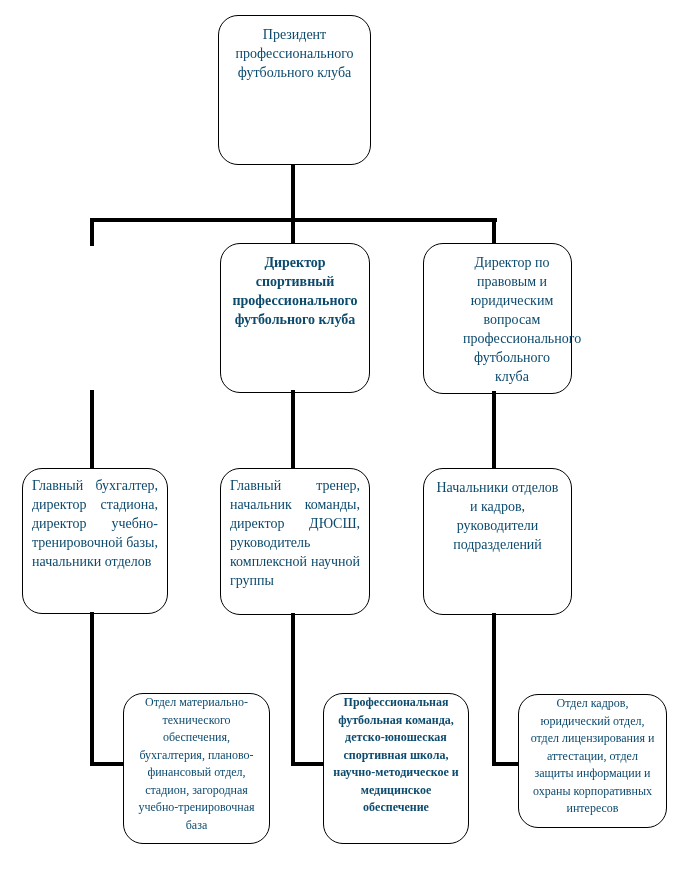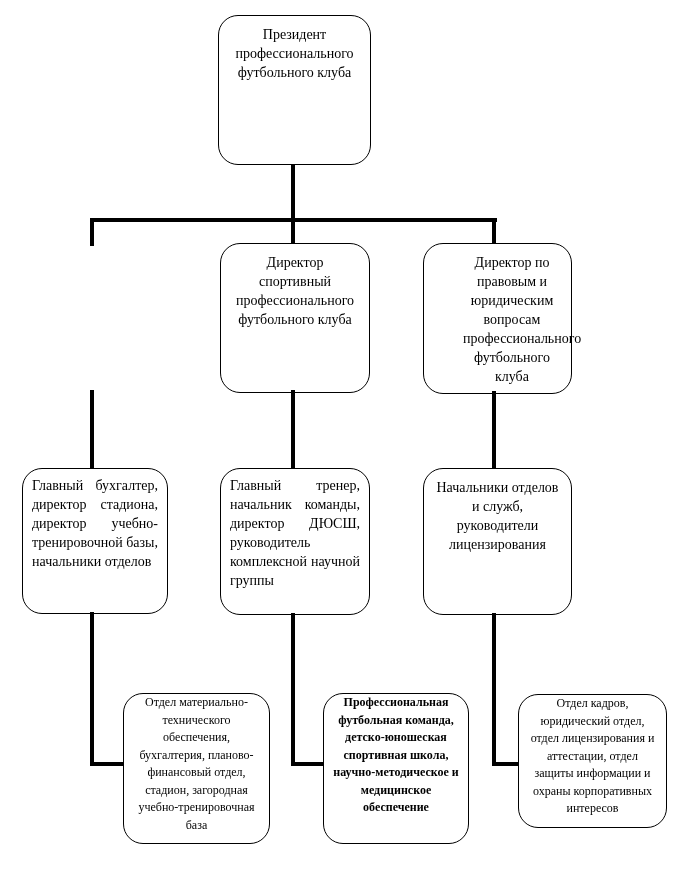--- a/index.html
+++ b/index.html
@@ -6,21 +6,21 @@
     margin: 0;
     padding: 0;
     background: #ffffff;
   }
   #canvas {
     position: relative;
     width: 691px;
     height: 881px;
     background: #ffffff;
     font-family: "Liberation Serif", "DejaVu Serif", serif;
-    color: #000000;
+    color: #0c4a6e;
     overflow: hidden;
   }
   .node {
     position: absolute;
     box-sizing: border-box;
     border: 1.4px solid #000000;
     border-radius: 20px;
     background: #ffffff;
     font-size: 14px;
     line-height: 19px;
@@ -60,30 +60,30 @@
   <div class="node" style="left:218px; top:15px; width:153px; height:150px;">Президент профессионального футбольного клуба</div>
 
   <div class="line" style="left:291px; top:165px; width:4px; height:56px;"></div>
 
   <div class="line" style="left:90px; top:218px; width:407px; height:4px;"></div>
 
   <div class="line" style="left:90px; top:218px; width:4px; height:28px;"></div>
   <div class="line" style="left:291px; top:218px; width:4px; height:28px;"></div>
   <div class="line" style="left:492px; top:218px; width:4px; height:28px;"></div>
 
-  <div class="node" style="left:220px; top:243px; width:150px; height:150px;">Директор спортивный профессионального футбольного клуба</div>
+  <div class="node" style="left:220px; top:243px; width:150px; height:150px;font-weight:bold;">Директор спортивный профессионального футбольного клуба</div>
   <div class="node" style="left:423px; top:243px; width:149px; height:151px;padding-left:39px;">Директор по правовым и юридическим вопросам профессионального футбольного клуба</div>
 
   <div class="line" style="left:90px; top:390px; width:4px; height:80px;"></div>
   <div class="line" style="left:291px; top:390px; width:4px; height:80px;"></div>
   <div class="line" style="left:492px; top:391px; width:4px; height:79px;"></div>
 
   <div class="node justify" style="left:22px; top:468px; width:146px; height:146px;">Главный бухгалтер, директор стадиона, директор учебно-тренировочной базы, начальники отделов</div>
   <div class="node justify" style="left:220px; top:468px; width:150px; height:147px;">Главный тренер, начальник команды, директор ДЮСШ, руководитель комплексной научной группы</div>
-  <div class="node" style="left:423px; top:468px; width:149px; height:147px;">Начальники отделов и служб, руководители лицензирования</div>
+  <div class="node" style="left:423px; top:468px; width:149px; height:147px;">Начальники отделов и кадров, руководители подразделений</div>
 
   <div class="line" style="left:90px; top:612px; width:4px; height:154px;"></div>
   <div class="line" style="left:90px; top:762px; width:35px; height:4px;"></div>
   <div class="line" style="left:291px; top:613px; width:4px; height:153px;"></div>
   <div class="line" style="left:291px; top:762px; width:34px; height:4px;"></div>
   <div class="line" style="left:492px; top:613px; width:4px; height:153px;"></div>
   <div class="line" style="left:492px; top:762px; width:28px; height:4px;"></div>
 
   <div class="node small" style="left:123px; top:693px; width:147px; height:151px;">Отдел материально-технического обеспечения, бухгалтерия, планово-финансовый отдел, стадион, загородная учебно-тренировочная база</div>
   <div class="node small" style="left:323px; top:693px; width:146px; height:151px;font-weight:bold;">Профессиональная футбольная команда, детско-юношеская спортивная школа, научно-методическое и медицинское обеспечение</div>

